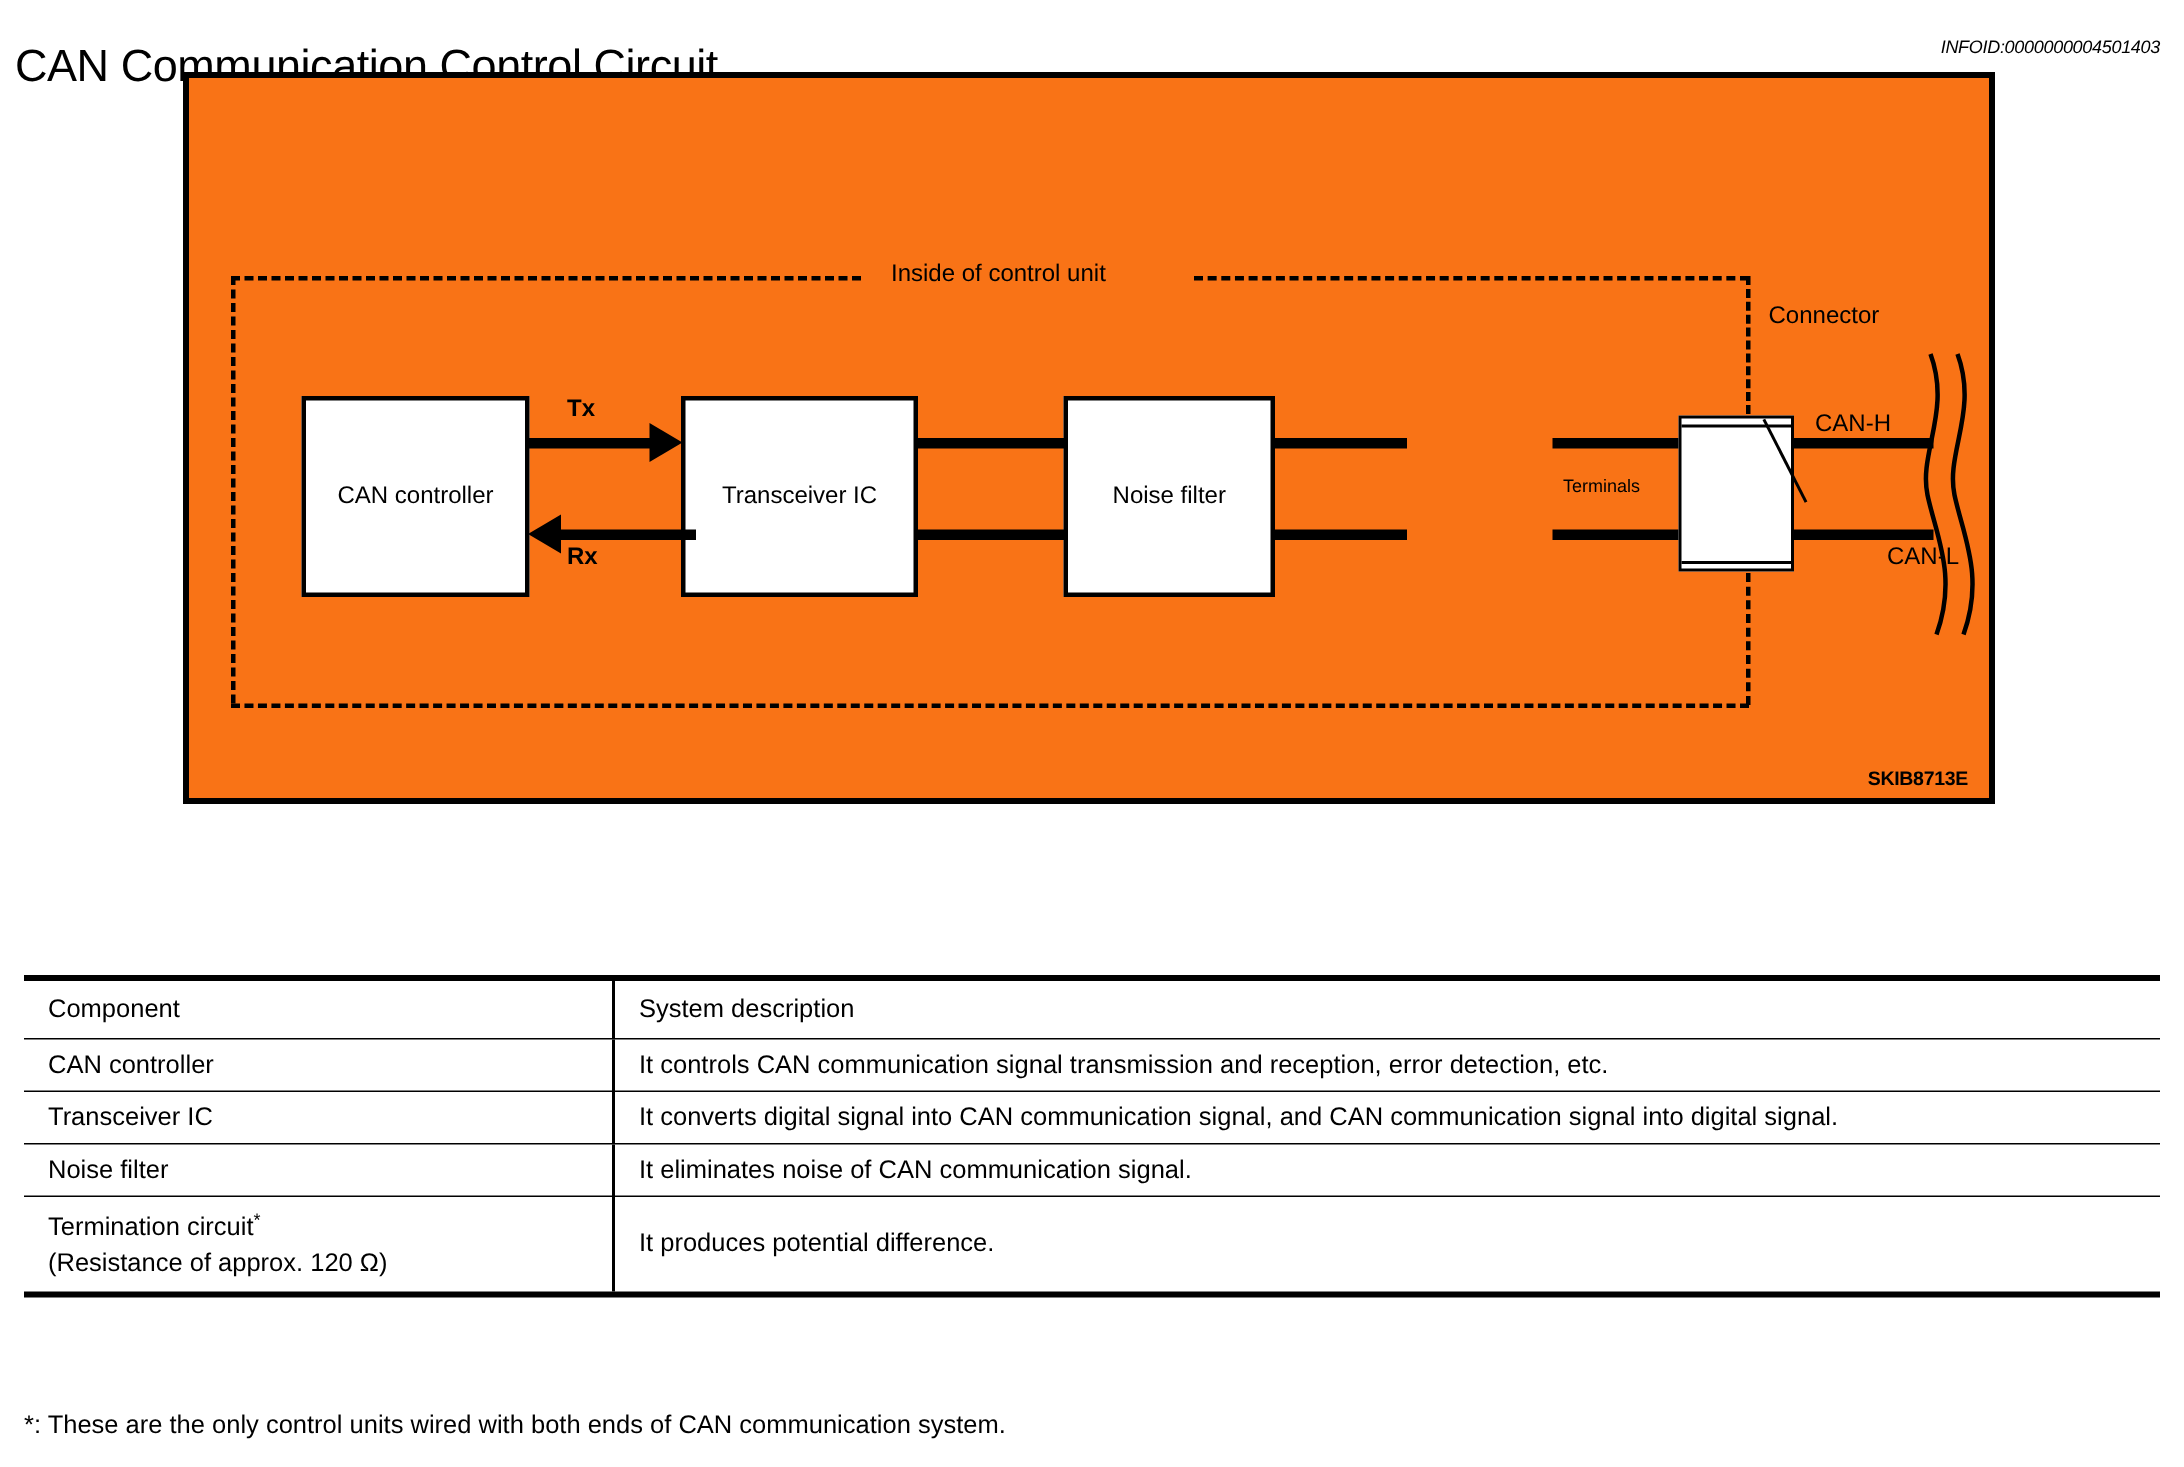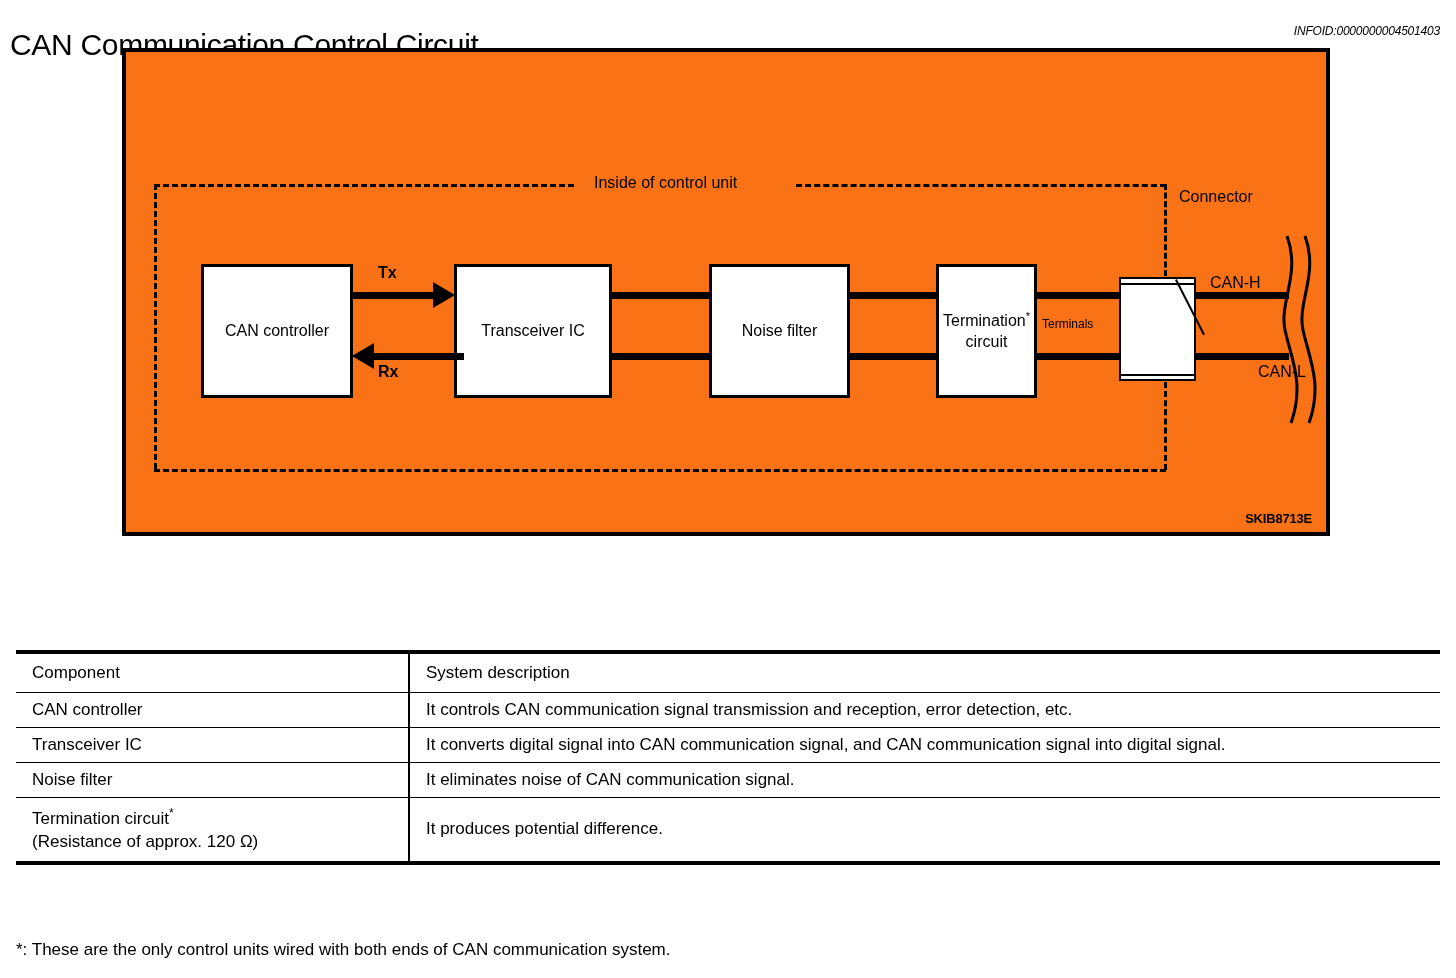--- a/index.html
+++ b/index.html
@@ -225,26 +225,20 @@
   </div>
 
   <div class="block" style="left:328px; top:212px; width:158px; height:134px;">
     <span>Transceiver IC</span>
   </div>
 
   <div class="block" style="left:583px; top:212px; width:141px; height:134px;">
     <span>Noise filter</span>
   </div>
 
-  <div class="block" style="left:810px; top:212px; width:101px; height:134px;">
-    <span>
-      <span>Termination</span><span class="sup">*</span><br>
-      <span>circuit</span>
-    </span>
-  </div>
 
   <div class="arrow-shaft" style="left:225px; top:240px; width:86px;"></div>
   <div class="arrow-head right" style="left:307px; top:230px;"></div>
   <div class="dlabel" style="left:252px; top:212px; font-weight:bold;">Tx</div>
 
   <div class="arrow-shaft" style="left:248px; top:301px; width:90px;"></div>
   <div class="arrow-head left" style="left:226px; top:291px;"></div>
   <div class="dlabel" style="left:252px; top:311px; font-weight:bold;">Rx</div>
 
   <div class="wire" style="left:484px; top:240px; width:101px;"></div>
@@ -255,21 +249,21 @@
 
   <div class="wire" style="left:909px; top:240px; width:88px;"></div>
   <div class="wire" style="left:909px; top:301px; width:88px;"></div>
   <div class="dlabel small" style="left:916px; top:265px;">Terminals</div>
 
   <div class="connector-box" style="left:993px; top:225px; width:77px; height:104px;"></div>
   <div class="connector-inner-line" style="left:995px; top:231px; width:73px;"></div>
   <div class="connector-inner-line" style="left:995px; top:322px; width:73px;"></div>
 
   <div class="leader" style="left:1049px; top:228px; height:62px; transform: rotate(-27deg);"></div>
-  <div class="dlabel" style="left:1053px; top:136px;">Connector</div>
+  <div class="dlabel" style="left:1053px; top:150px;">Connector</div>
 
   <div class="wire" style="left:1068px; top:240px; width:95px;"></div>
   <div class="wire" style="left:1068px; top:301px; width:95px;"></div>
   <div class="dlabel" style="left:1084px; top:210px;margin-top:12px;">CAN-H</div>
   <div class="dlabel" style="left:1132px; top:311px;">CAN-L</div>
 
   <svg style="position:absolute; left:1145px; top:180px;" width="60" height="195" viewBox="0 0 60 195">
     <path d="M16 4 C 30 42, 8 70, 14 98 C 20 126, 34 152, 20 191" fill="none" stroke="#000" stroke-width="3"></path>
     <path d="M34 4 C 48 42, 26 70, 32 98 C 38 126, 52 152, 38 191" fill="none" stroke="#000" stroke-width="3"></path>
   </svg>

